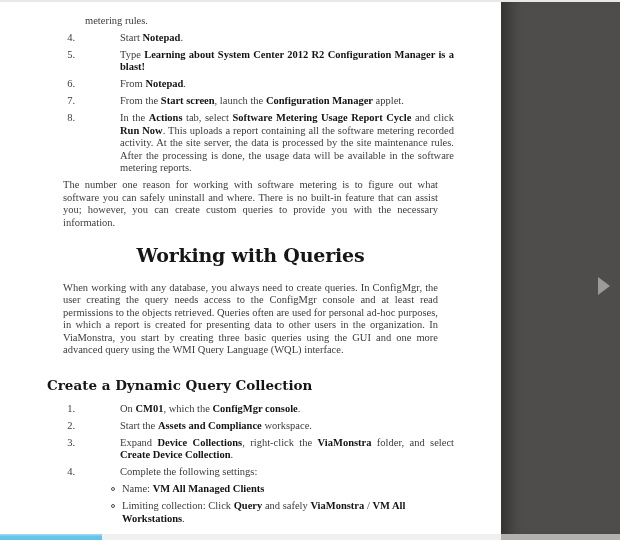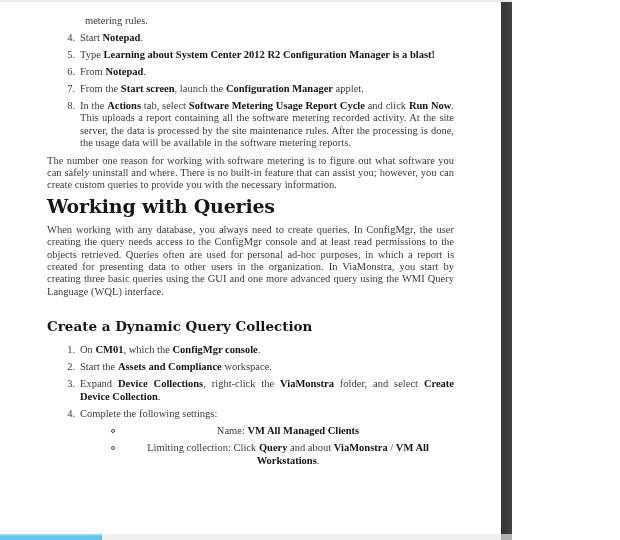--- a/index.html
+++ b/index.html
@@ -5,21 +5,21 @@
   * { box-sizing: border-box; }
   html, body { margin: 0; padding: 0; }
   body {
     width: 620px; height: 540px;
     font-family: "Liberation Serif", serif;
     background: #ffffff;
     overflow: hidden;
   }
   .stage {
     position: relative;
-    width: 512px; height: 540px;
+    width: 620px; height: 540px;
     overflow: hidden;
   }
   .top-edge {
     position: absolute; left: 0; top: 0;
     width: 620px; height: 2px;
     background: #e9e8e7;
     z-index: 6;
   }
   
   .page {
@@ -28,42 +28,43 @@
     background: #ffffff;
     overflow: hidden;
   }
   .content {
     padding: 15px 47px 0 47px;
     color: #3c3c3c;
     font-size: 10.5px;
     line-height: 12.4px;
   }
   .b { font-weight: bold; color: #141414; }
-  p.body { margin: 0; text-align: justify; }
+  p.body { margin: 16px; text-align: justify; }
   .cont-line { margin-left: 38px; }
   .oli { display: flex; margin-top: 4.6px; }
   .oli .num { flex: 0 0 33px; text-align: right; padding-right: 5px; }
-  .oli .li-text { flex: 1; text-align: justify; }
+  .oli .li-text { flex: 1; text-align: justify; margin-left: 40px; }
   .para-metering { margin-top: 5px !important; }
   h1.h1 {
     font-family: "DejaVu Serif", serif;
     font-size: 19px; line-height: 21px;
     margin: 4px 0 7px 0;
     color: #161616; font-weight: bold;
     letter-spacing: -0.2px;
+    text-align: center;
   }
   h2.h2 {
     font-family: "DejaVu Serif", serif;
     font-size: 13.5px; line-height: 16px;
     margin: 20px 0 10px 0;
     color: #161616; font-weight: bold;
   }
   .steps { margin-top: 6px; }
   .bullets { margin-top: 5px; }
-  .bli { display: flex; margin-left: 64px; margin-top: 4.6px; text-align: center; }
+  .bli { display: flex; margin-left: 64px; margin-top: 4.6px; }
   .bli .dot {
     flex: 0 0 auto;
     width: 4px; height: 4px;
     border: 1px solid #4a4a4a; border-radius: 50%;
     margin: 3.5px 7px 0 0;
   }
   .bli .li-text { flex: 1; }
   
   .side-panel {
     position: absolute; left: 501px; top: 0;
@@ -160,21 +161,21 @@
         </div>
       </div>
 
       <div class="bullets">
         <div class="bli">
           <span class="dot"></span>
           <span class="li-text"><span>Name: </span><span class="b">VM All Managed Clients</span></span>
         </div>
         <div class="bli">
           <span class="dot"></span>
-          <span class="li-text"><span>Limiting collection: Click </span><span class="b">Query</span><span> and about </span><span class="b">ViaMonstra</span><span> / </span><span class="b">VM All Workstations</span><span>.</span></span>
+          <span class="li-text"><span>Limiting collection: Click </span><span class="b">Query</span><span> and safely </span><span class="b">ViaMonstra</span><span> / </span><span class="b">VM All Workstations</span><span>.</span></span>
         </div>
       </div>
 
     </div>
   </div>
 
   <div class="side-panel"></div>
   <div class="next-arrow" title=""></div>
 
   <div class="bottom-bar">

